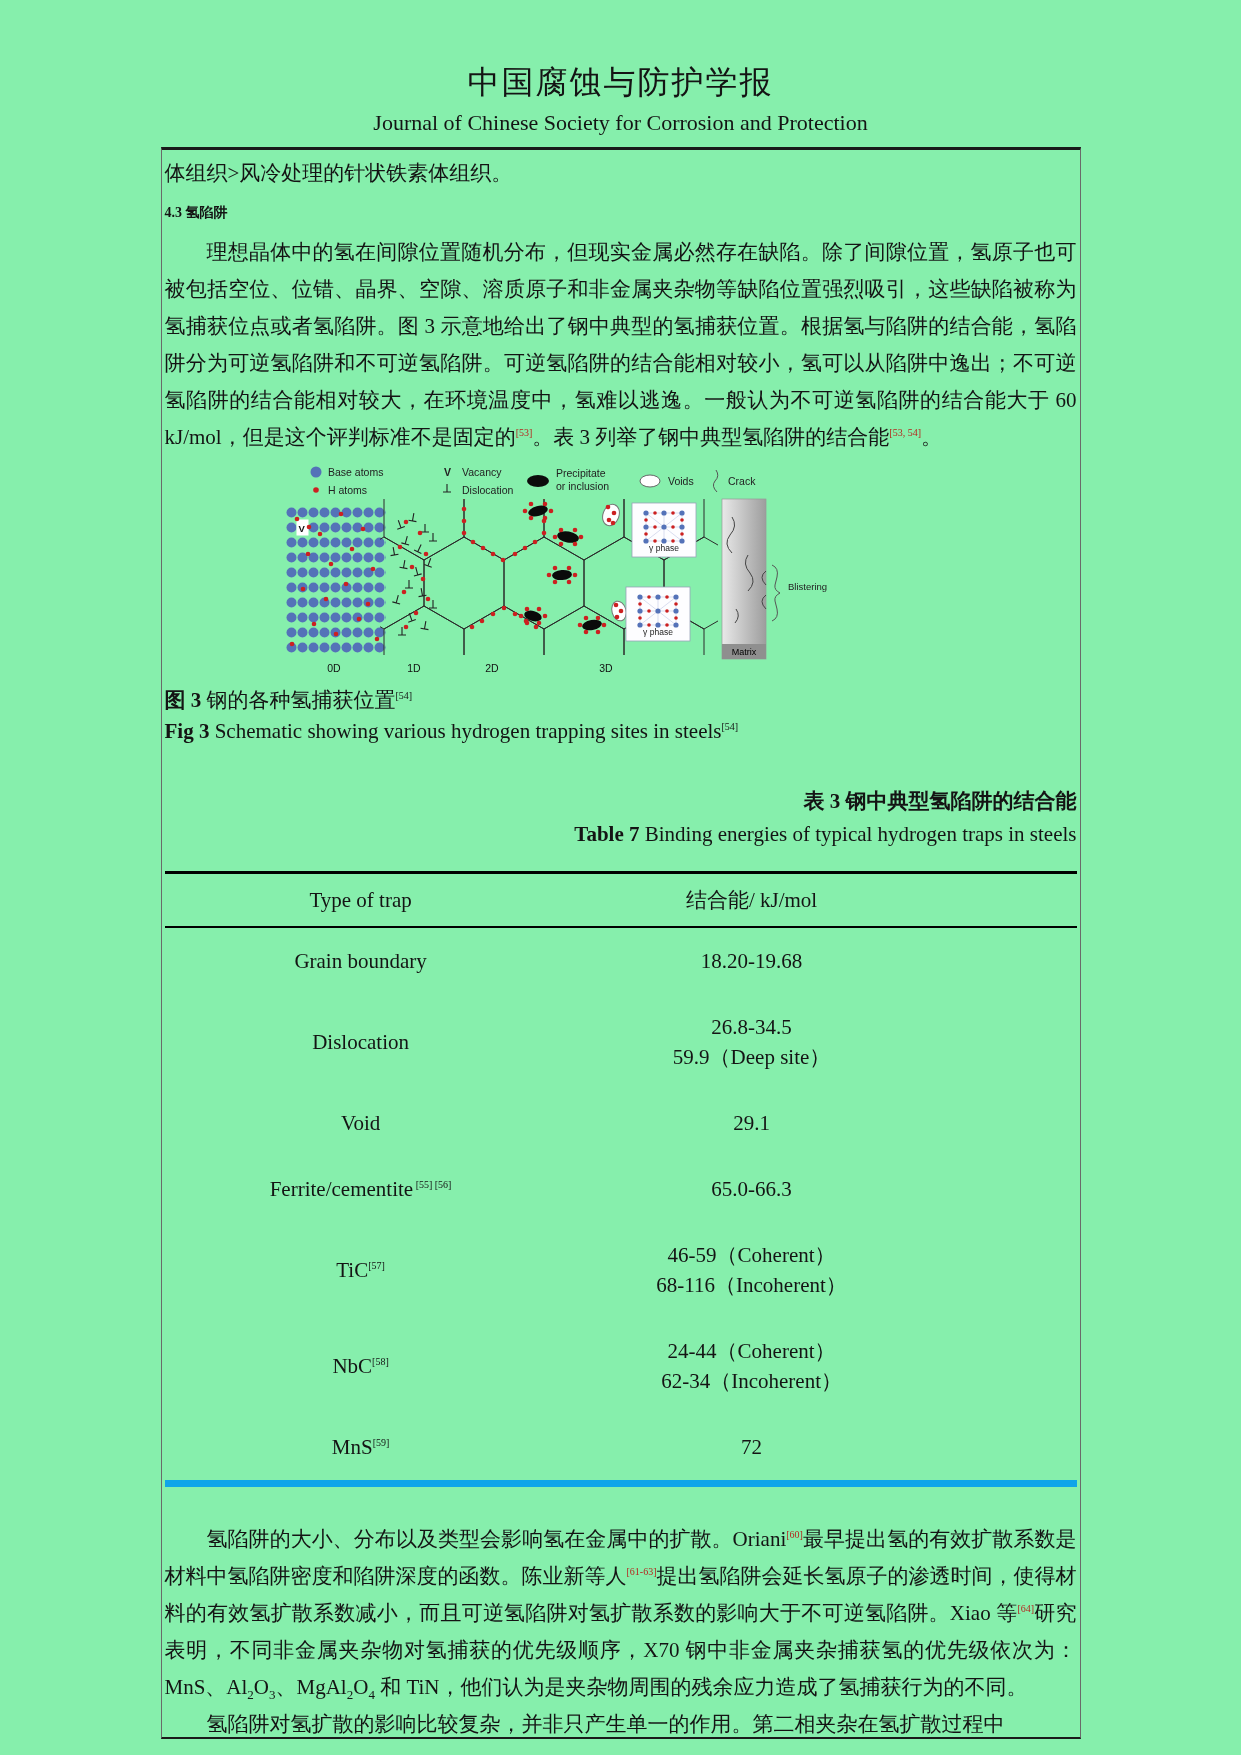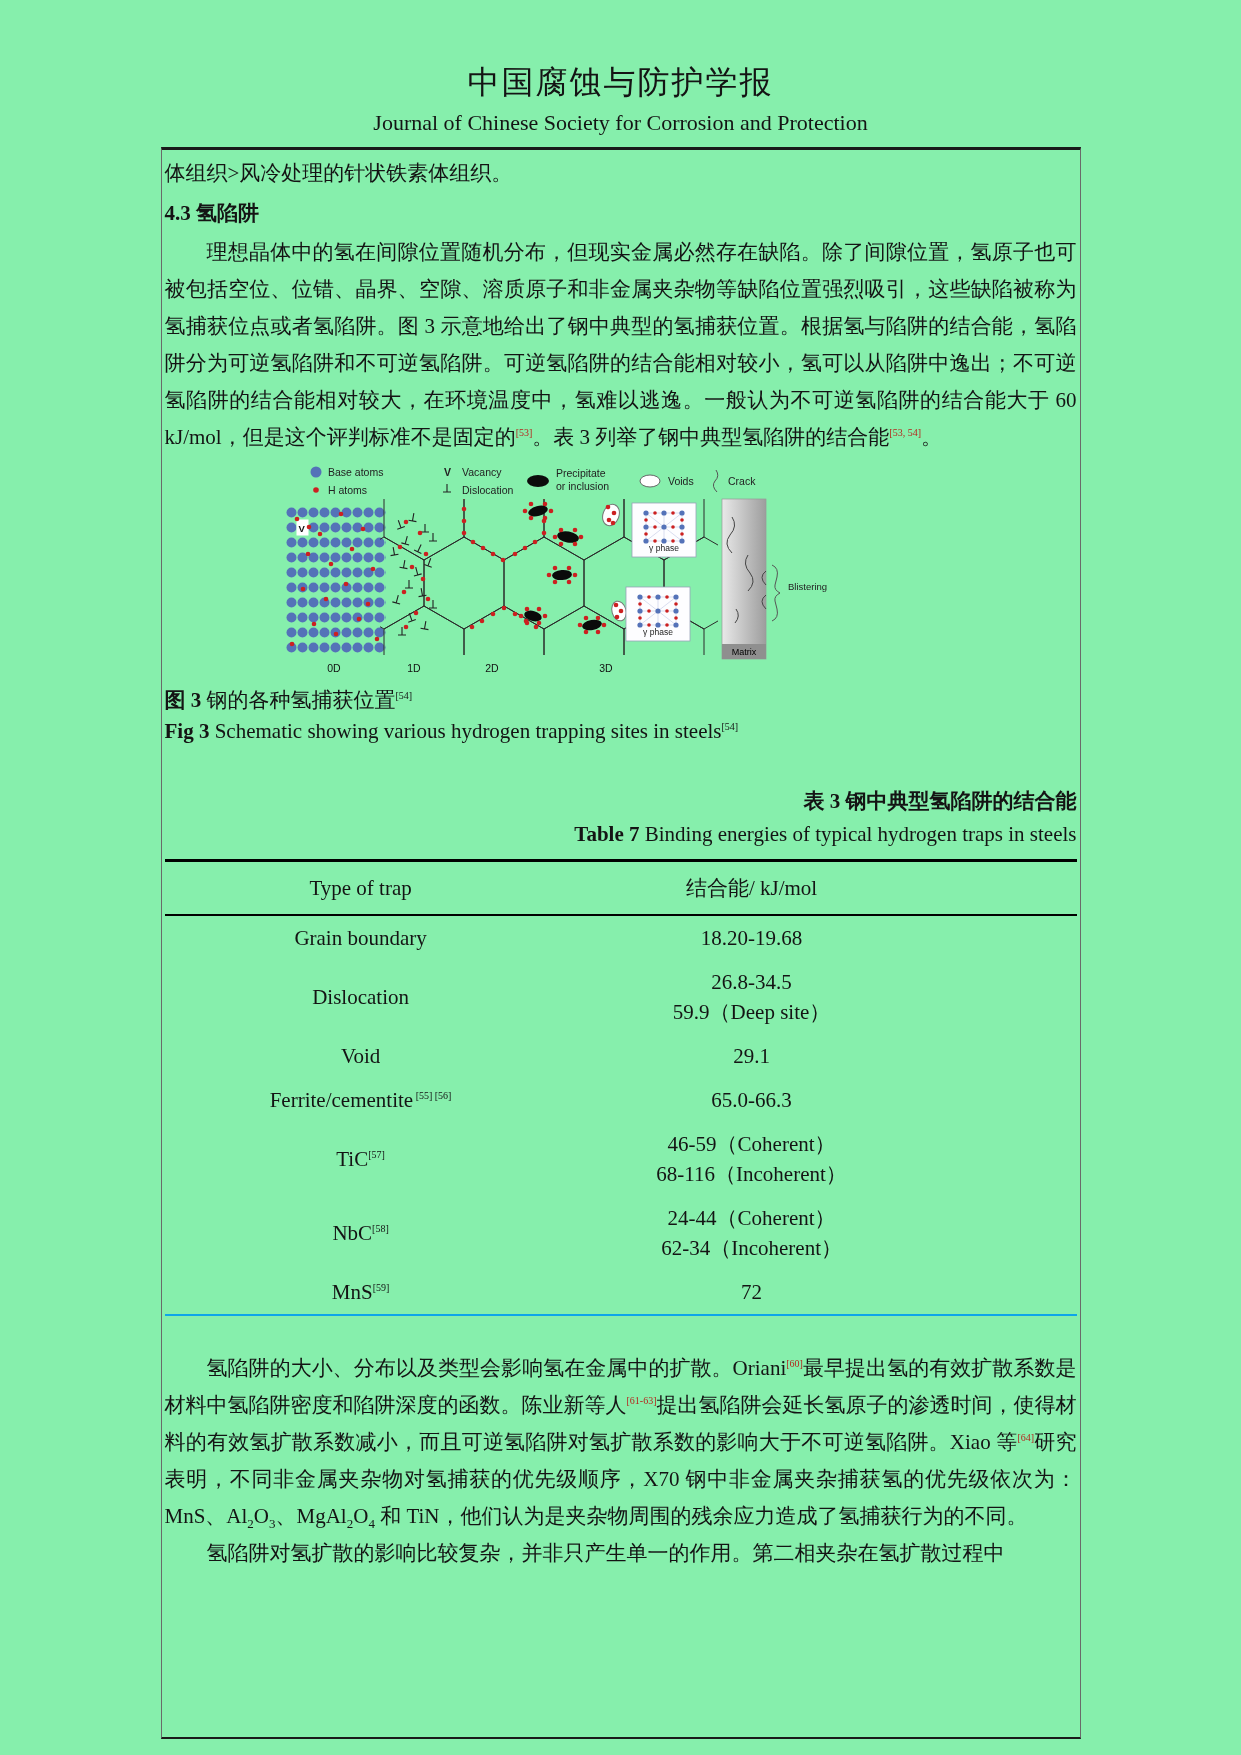--- a/index.html
+++ b/index.html
@@ -8,35 +8,35 @@
         font-family:"Liberation Serif","DejaVu Serif",serif;color:#141414;overflow:hidden}
   .jheader{text-align:center;padding-top:62px}
   .title-zh{font-size:32px;letter-spacing:2px;line-height:40px}
   .title-en{font-size:22px;line-height:28px;margin-top:7px}
   .frame{margin:10px auto 0;width:912px;height:1582px;
          border-top:3px solid #1a1a1a;border-bottom:2px solid #1a1a1a;
          border-left:1px solid #6a6a6a;border-right:1px solid #6a6a6a;
          padding:5px 3px 0;overflow:hidden}
   .txt{font-size:21px;line-height:37px;text-align:justify;margin:0}
   .indent{text-indent:2em}
-  .section{font-size:21px;line-height:42px;font-weight:bold;margin:0}
+  .section{font-size:14px;line-height:42px;font-weight:bold;margin:0}
   sup{font-size:10px;vertical-align:super;line-height:0}
   sub{font-size:13px;vertical-align:sub;line-height:0}
   .ref{color:#b5261d}
   .figure{margin-top:3px;text-align:center}
   .figsvg{display:block;margin:0 auto;font-family:"Liberation Sans","DejaVu Sans",sans-serif}
   .cap{font-size:21px;line-height:31px;text-align:left;margin:0}
   .cap-zh{margin-top:6px}
   .tblcaps{margin-top:38px;text-align:right}
   .tbl-cap-zh{font-size:21px;font-weight:bold;line-height:33px}
   .tbl-cap-en{font-size:21px;line-height:33px}
-  table.traps{width:100%;border-collapse:collapse;margin-top:8px;
-              border-top:3px solid #000;border-bottom:2px solid #0ea5e9}
+  table.traps{width:100%;border-collapse:collapse;margin-top:20px;
+              border-top:3px solid #000;border-bottom:7px solid #0ea5e9}
   .traps th{font-weight:normal;font-size:21px;padding:12px 0;border-bottom:2px solid #000;text-align:center}
-  .traps td{font-size:21px;text-align:center;padding:7px 0;vertical-align:middle}
+  .traps td{font-size:21px;text-align:center;padding:18px 0;vertical-align:middle}
   .traps .c1{width:43%}
   .traps td:nth-child(2),.traps th:nth-child(2){padding-right:130px}
   .vline{line-height:30px}
   .para2{margin-top:34px}
 </style>
 </head>
 <body>
 
 <div class="page">
 

